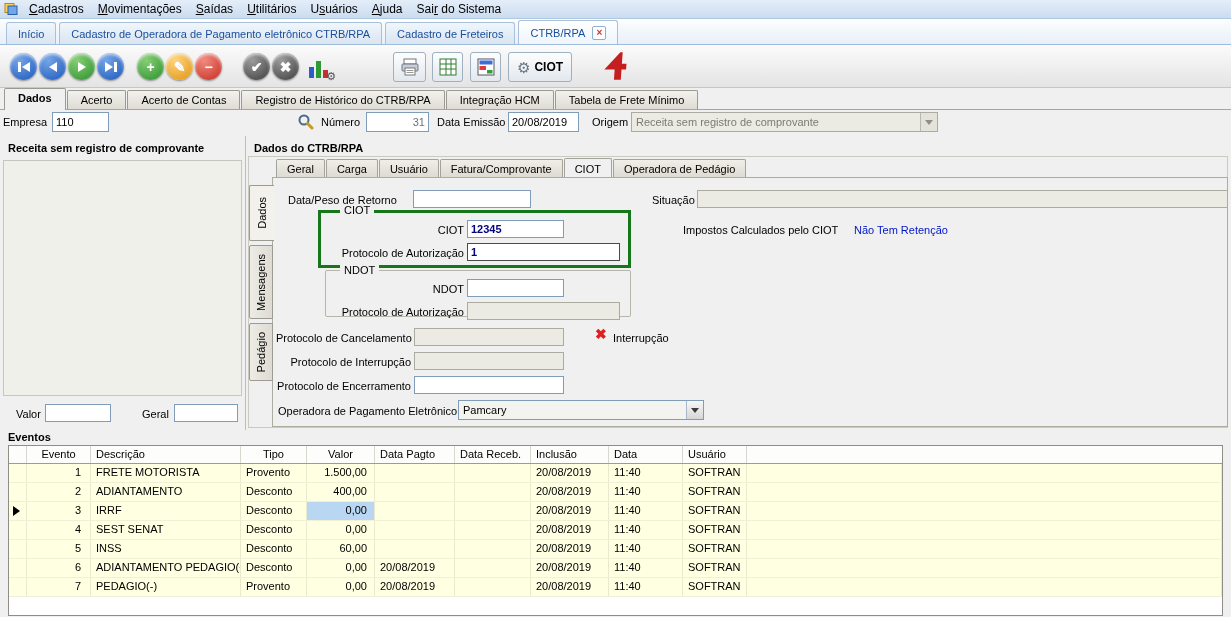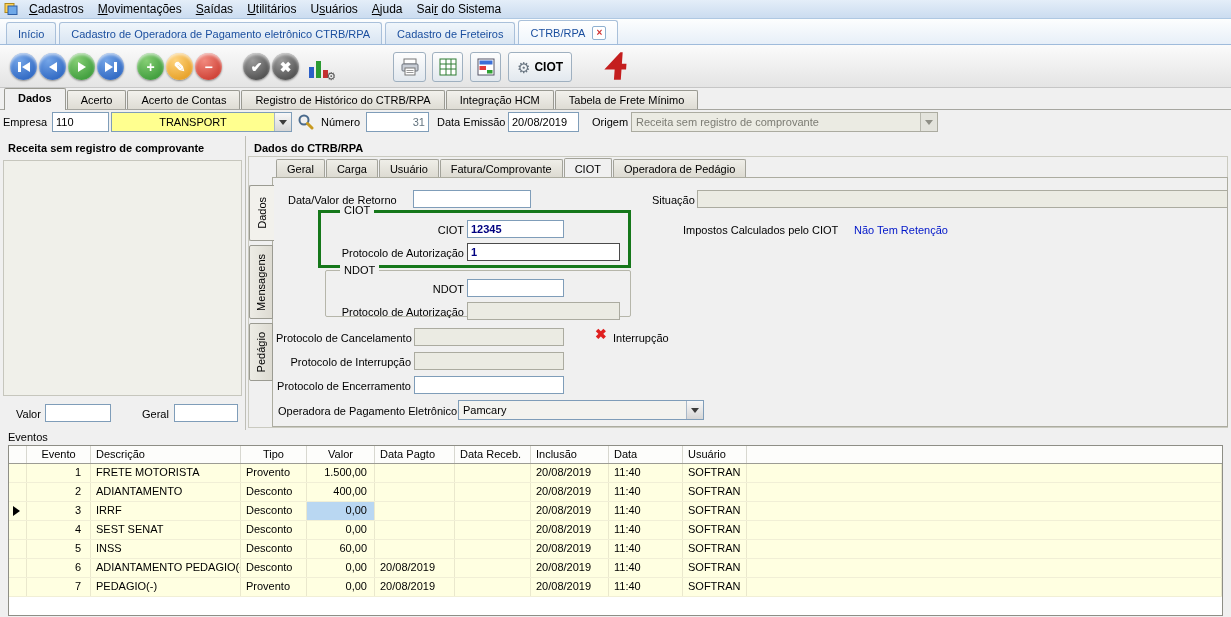--- a/index.html
+++ b/index.html
@@ -86,21 +86,21 @@
   .vtab{position:absolute;left:3px;width:24px;border:1px solid #9B9B92;background:linear-gradient(90deg,#EDECE5,#DDDBD2);border-radius:2px 0 0 2px;display:flex;align-items:center;justify-content:center;z-index:2}
   .vtab span{writing-mode:vertical-rl;transform:rotate(180deg);font-size:11px;white-space:nowrap}
   .vtab.active{background:#F2F1EC;width:25px;border-right:none}
   .ggroup{position:absolute;left:72px;top:74px;width:313px;height:58px;border:3px solid #15771A;z-index:1}
   .group{position:absolute;border:1px solid #B6B6AA;border-radius:2px}
   .legend{position:absolute;background:#F0F0F0;padding:0 4px;font-size:11px;z-index:3}
   .link{color:#0016C9;cursor:pointer}
   .redx{position:absolute;color:#E02020;font-weight:bold;font-size:14px;line-height:1}
 
   
-  .seclabel{position:absolute;font-weight:normal;font-size:11px}
+  .seclabel{position:absolute;font-weight:bold;font-size:11px}
   .eventos{position:absolute;left:8px;top:445px;width:1215px;height:171px;border:1px solid #8E8E86;background:#fff;overflow:hidden}
   .ghead{display:grid;height:18px;background:#FDFDFB;border-bottom:1px solid #9C9C94}
   .hcell{border-right:1px solid #D8D8D0;padding:2px 5px;font-size:11px;overflow:hidden;white-space:nowrap}
   .hcell.c1,.hcell.c3,.hcell.c4{text-align:center}
   .grow{display:grid;height:19px;background:#FFFFE1;border-bottom:1px solid #F1EFD6}
   .cell{border-right:1px solid #EAE8CD;padding:2px 5px;font-size:11px;white-space:nowrap;overflow:hidden}
   .cell.c1{text-align:right;padding-right:9px}
   .cell.c4{text-align:right;padding-right:7px}
   .cell.sel{background:#B9D7F2}
   .cell.ind{position:relative;padding:0}
@@ -228,26 +228,20 @@
       <div class="ptab">Acerto</div>
       <div class="ptab">Acerto de Contas</div>
       <div class="ptab">Registro de Histórico do CTRB/RPA</div>
       <div class="ptab">Integração HCM</div>
       <div class="ptab">Tabela de Frete Mínimo</div>
     </div>
 
   <div class="headerform">
     <span class="lbl" style="left:3px;top:6px">Empresa</span>
     <input class="inp" style="left: 52px; top: 2px; width: 57px;" value="110">
-    <div class="combo yellow" style="left:111px;top:2px;width:181px">
-      <span class="cval center">TRANSPORT</span>
-      <span class="cbtn">
-          <span class="dtri"></span>
-        </span>
-    </div>
     <span class="searchicon" style="left:297px;top:3px">
       <svg width="17" height="17" viewBox="0 0 17 17">
         <circle cx="7" cy="7" r="4.5" fill="none" stroke="#4A6A8C" stroke-width="2"></circle>
         <line x1="10.5" y1="10.5" x2="15" y2="15" stroke="#C89A20" stroke-width="3" stroke-linecap="round"></line>
       </svg>
     </span>
     <span class="lbl" style="left:321px;top:6px">Número</span>
     <input class="inp num" style="left: 366px; top: 2px; width: 63px;" value="31">
     <span class="lbl" style="left:437px;top:6px">Data Emissão</span>
     <input class="inp" style="left: 508px; top: 2px; width: 71px;" value="20/08/2019">
@@ -288,21 +282,21 @@
             <span>Dados</span>
           </div>
           <div class="vtab" style="top: 109px; height: 74px;">
             <span>Mensagens</span>
           </div>
           <div class="vtab" style="top: 187px; height: 58px;">
             <span>Pedágio</span>
           </div>
         </div>
 
-      <span class="lbl" style="left:42px;top:58px">Data/Valor de Retorno</span>
+      <span class="lbl" style="left:42px;top:58px">Data/Peso de Retorno</span>
       <input class="inp sm" style="left: 167px; top: 54px; width: 118px;" value="">
       <span class="lbl" style="left:406px;top:58px">Situação</span>
       <input class="inp sm dis" style="left: 451px; top: 54px; width: 531px;" value="">
 
       <div class="ggroup"></div>
       <span class="legend" style="left:94px;top:68px">CIOT</span>
       <span class="lbl lblr" style="left:150px;top:88px;width:68px">CIOT</span>
       <input class="inp sm navy" style="left: 221px; top: 84px; width: 97px; z-index: 2;" value="12345">
       <span class="lbl lblr" style="left:85px;top:111px;width:133px">Protocolo de Autorização</span>
       <input class="inp sm navy focus" style="left: 221px; top: 107px; width: 153px; z-index: 2;" value="1">

